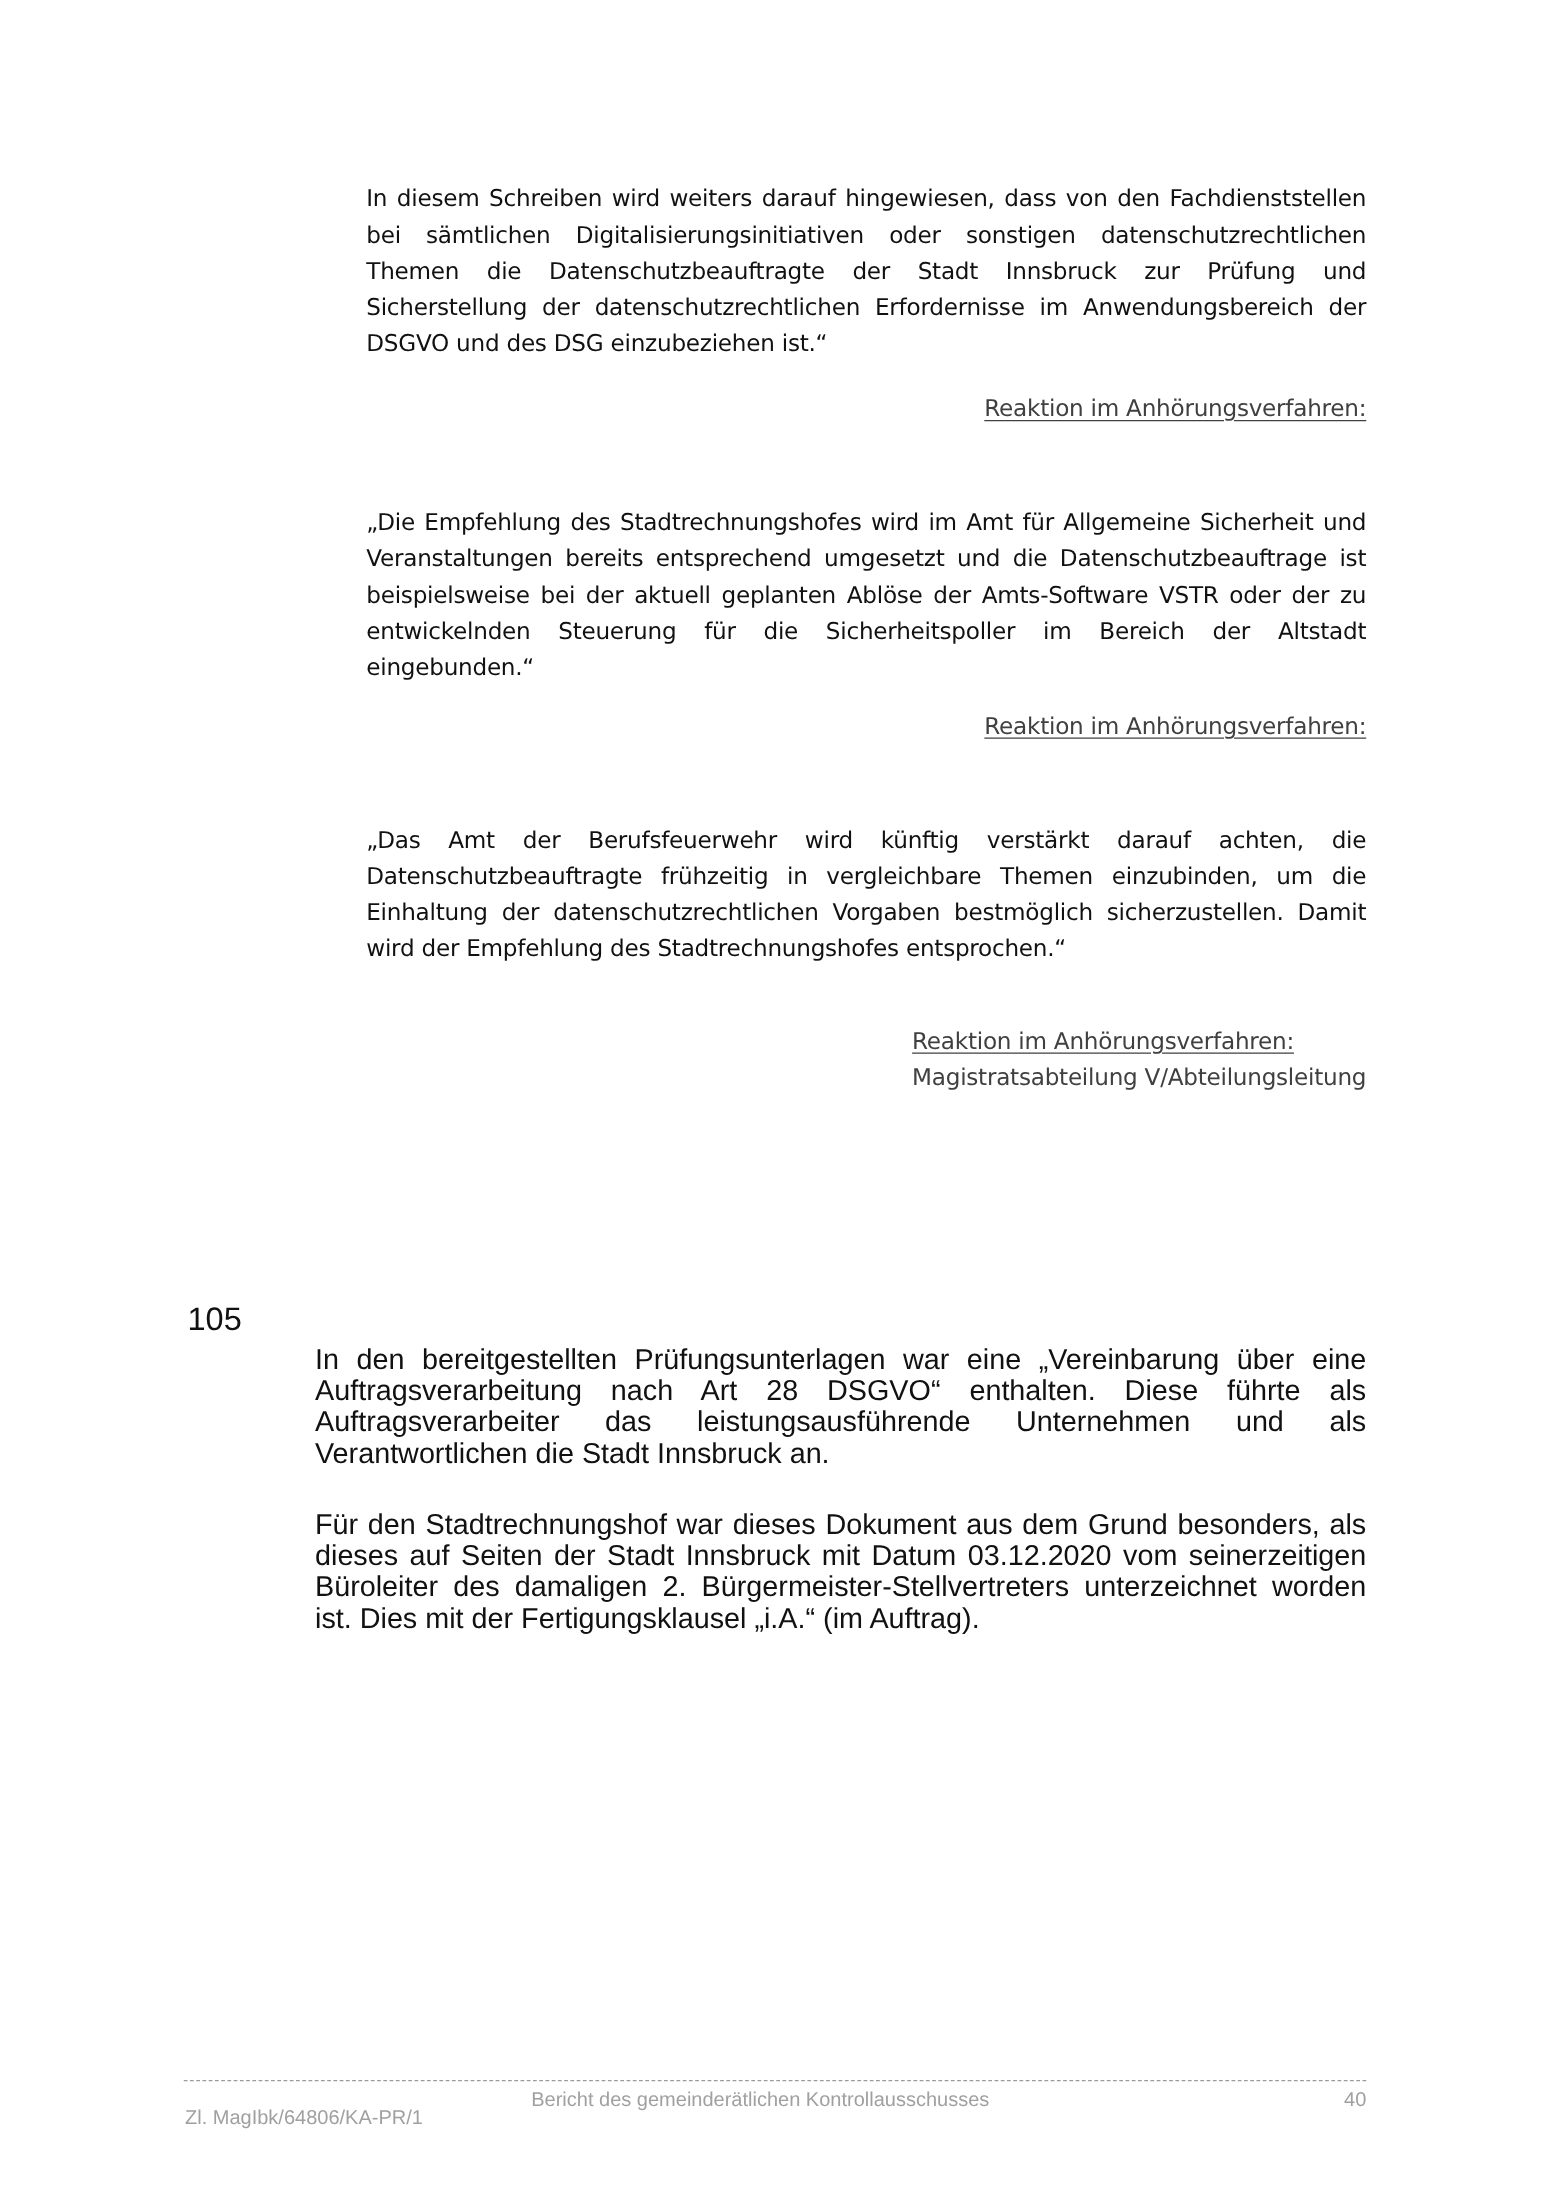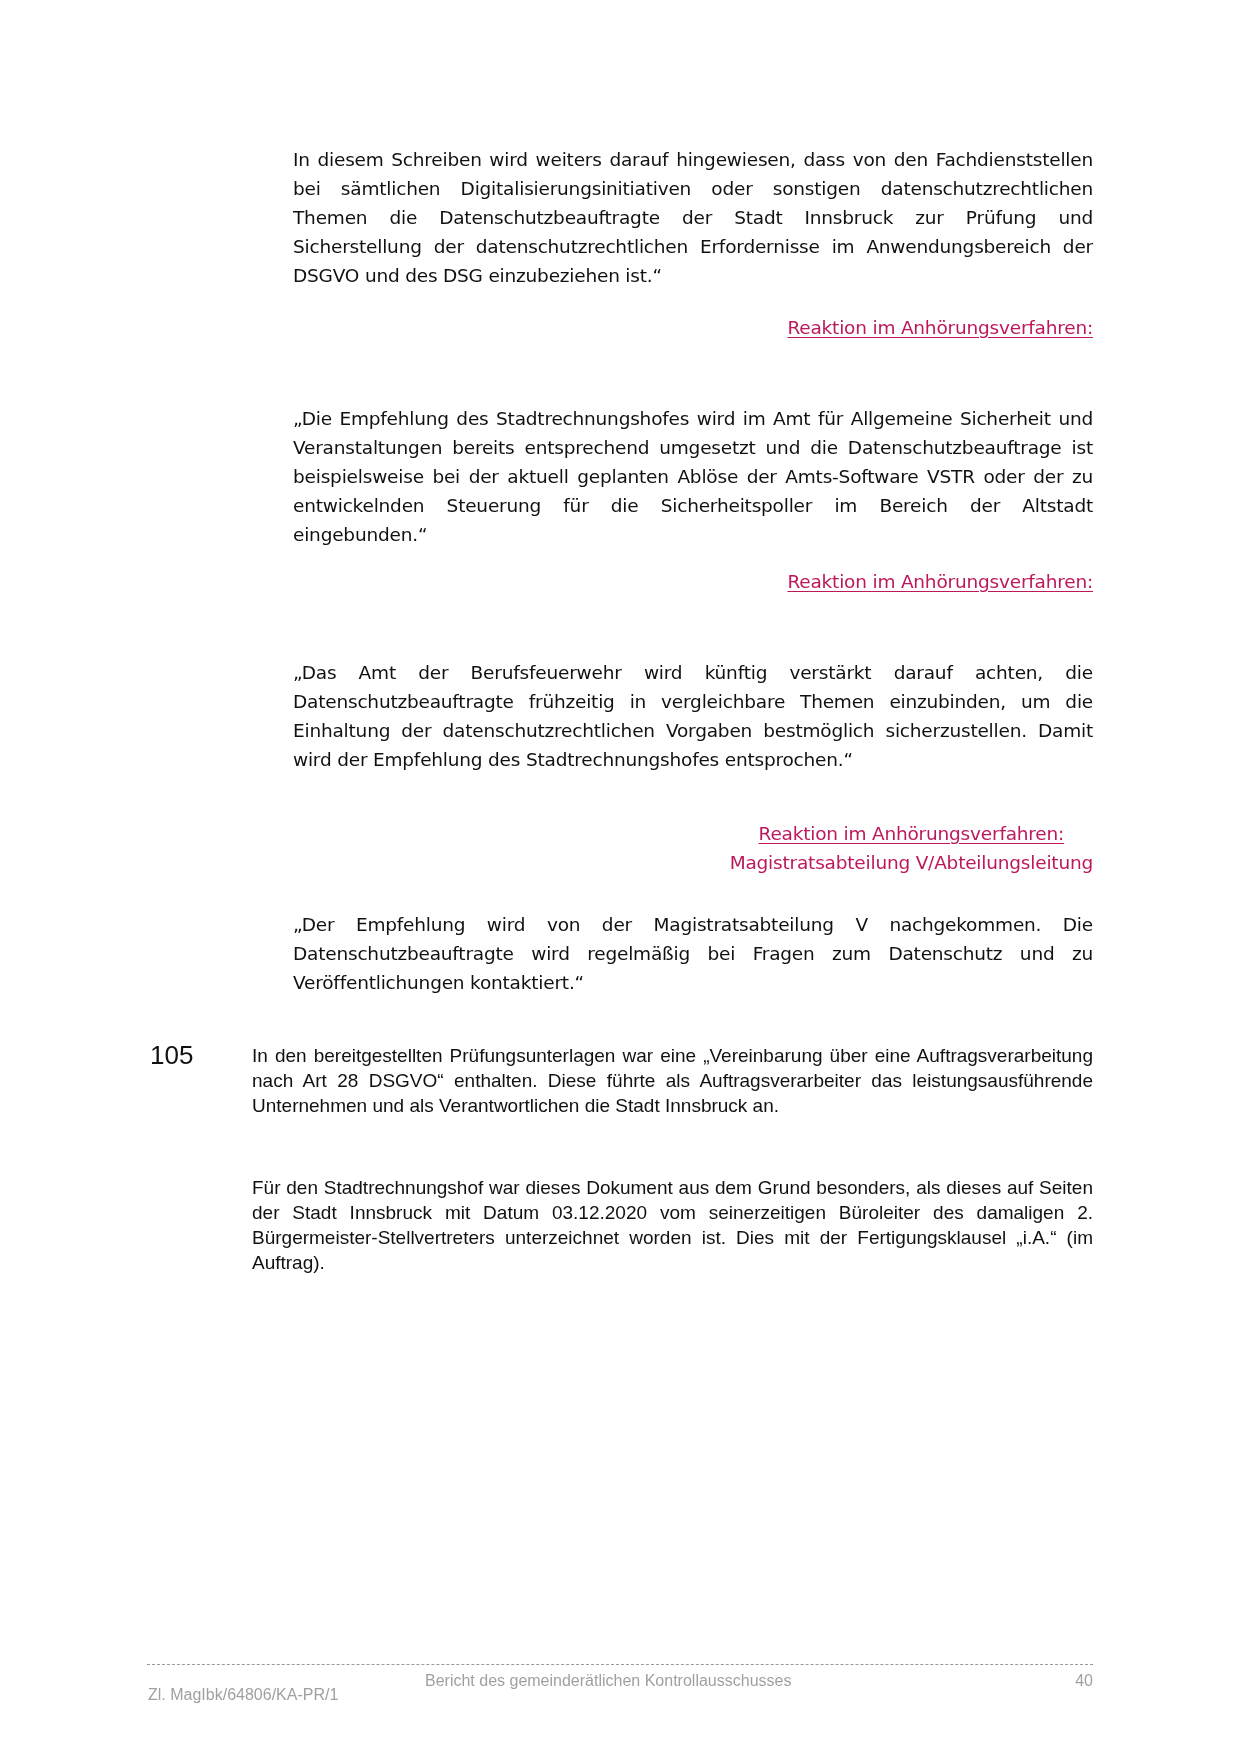--- a/index.html
+++ b/index.html
@@ -15,38 +15,39 @@
       line-height: 29px;
       color: #111;
       text-align: justify;
       letter-spacing: -0.2px;
     }
     .quote-block p { margin: 0; text-align: justify; text-align-last: left; }
 
     .reaction {
       position: absolute;
       right: 147px;
-      text-align: center;
+      text-align: left;
       font-family: "DejaVu Sans", sans-serif;
       font-size: 18.5px;
       line-height: 29px;
-      color: #be185d;
+      color: #404040;
       letter-spacing: -0.2px;
     }
     .reaction .label { text-decoration: underline; text-underline-offset: 3px; display: block; }
     .reaction .dept { display: block; }
 
     .para {
       position: absolute;
       left: 252px;
       width: 841px;
       font-family: "Liberation Sans", sans-serif;
-      font-size: 19px;
+      font-size: 23px;
       line-height: 25px;
       color: #111;
+      margin-top: 32px;
     }
     .para p { margin: 0; text-align: justify; text-align-last: left; }
     .para-number {
       position: absolute;
       left: 150px;
       font-family: "Liberation Sans", sans-serif;
       font-size: 26px;
       line-height: 25px;
       color: #111;
     }
@@ -94,23 +95,20 @@
 
   <div class="quote-block" style="top:658px;">
     <p>„Das Amt der Berufsfeuerwehr wird künftig verstärkt darauf achten, die Datenschutzbeauftragte frühzeitig in vergleichbare Themen einzubinden, um die Einhaltung der datenschutzrechtlichen Vorgaben bestmöglich sicherzustellen. Damit wird der Empfehlung des Stadtrechnungshofes entsprochen.“</p>
   </div>
 
   <div class="reaction" style="top:819px;">
     <span class="label">Reaktion im Anhörungsverfahren:</span>
     <span class="dept">Magistratsabteilung V/Abteilungsleitung</span>
   </div>
 
-  <div class="quote-block" style="top:910px;">
-    <p>„Der Empfehlung wird von der Magistratsabteilung V nachgekommen. Die Datenschutzbeauftragte wird regelmäßig bei Fragen zum Datenschutz und zu Veröffentlichungen kontaktiert.“</p>
-  </div>
 
   <div class="para-number" style="top:1043px;">105</div>
 
   <div class="para" style="top:1043px;">
     <p>In den bereitgestellten Prüfungsunterlagen war eine „Vereinbarung über eine Auftragsverarbeitung nach Art 28 DSGVO“ enthalten. Diese führte als Auftragsverarbeiter das leistungsausführende Unternehmen und als Verantwortlichen die Stadt Innsbruck an.</p>
   </div>
 
   <div class="para" style="top:1175px;">
     <p>Für den Stadtrechnungshof war dieses Dokument aus dem Grund besonders, als dieses auf Seiten der Stadt Innsbruck mit Datum 03.12.2020 vom seinerzeitigen Büroleiter des damaligen 2. Bürgermeister-Stellvertreters unterzeichnet worden ist. Dies mit der Fertigungsklausel „i.A.“ (im Auftrag).</p>
   </div>

